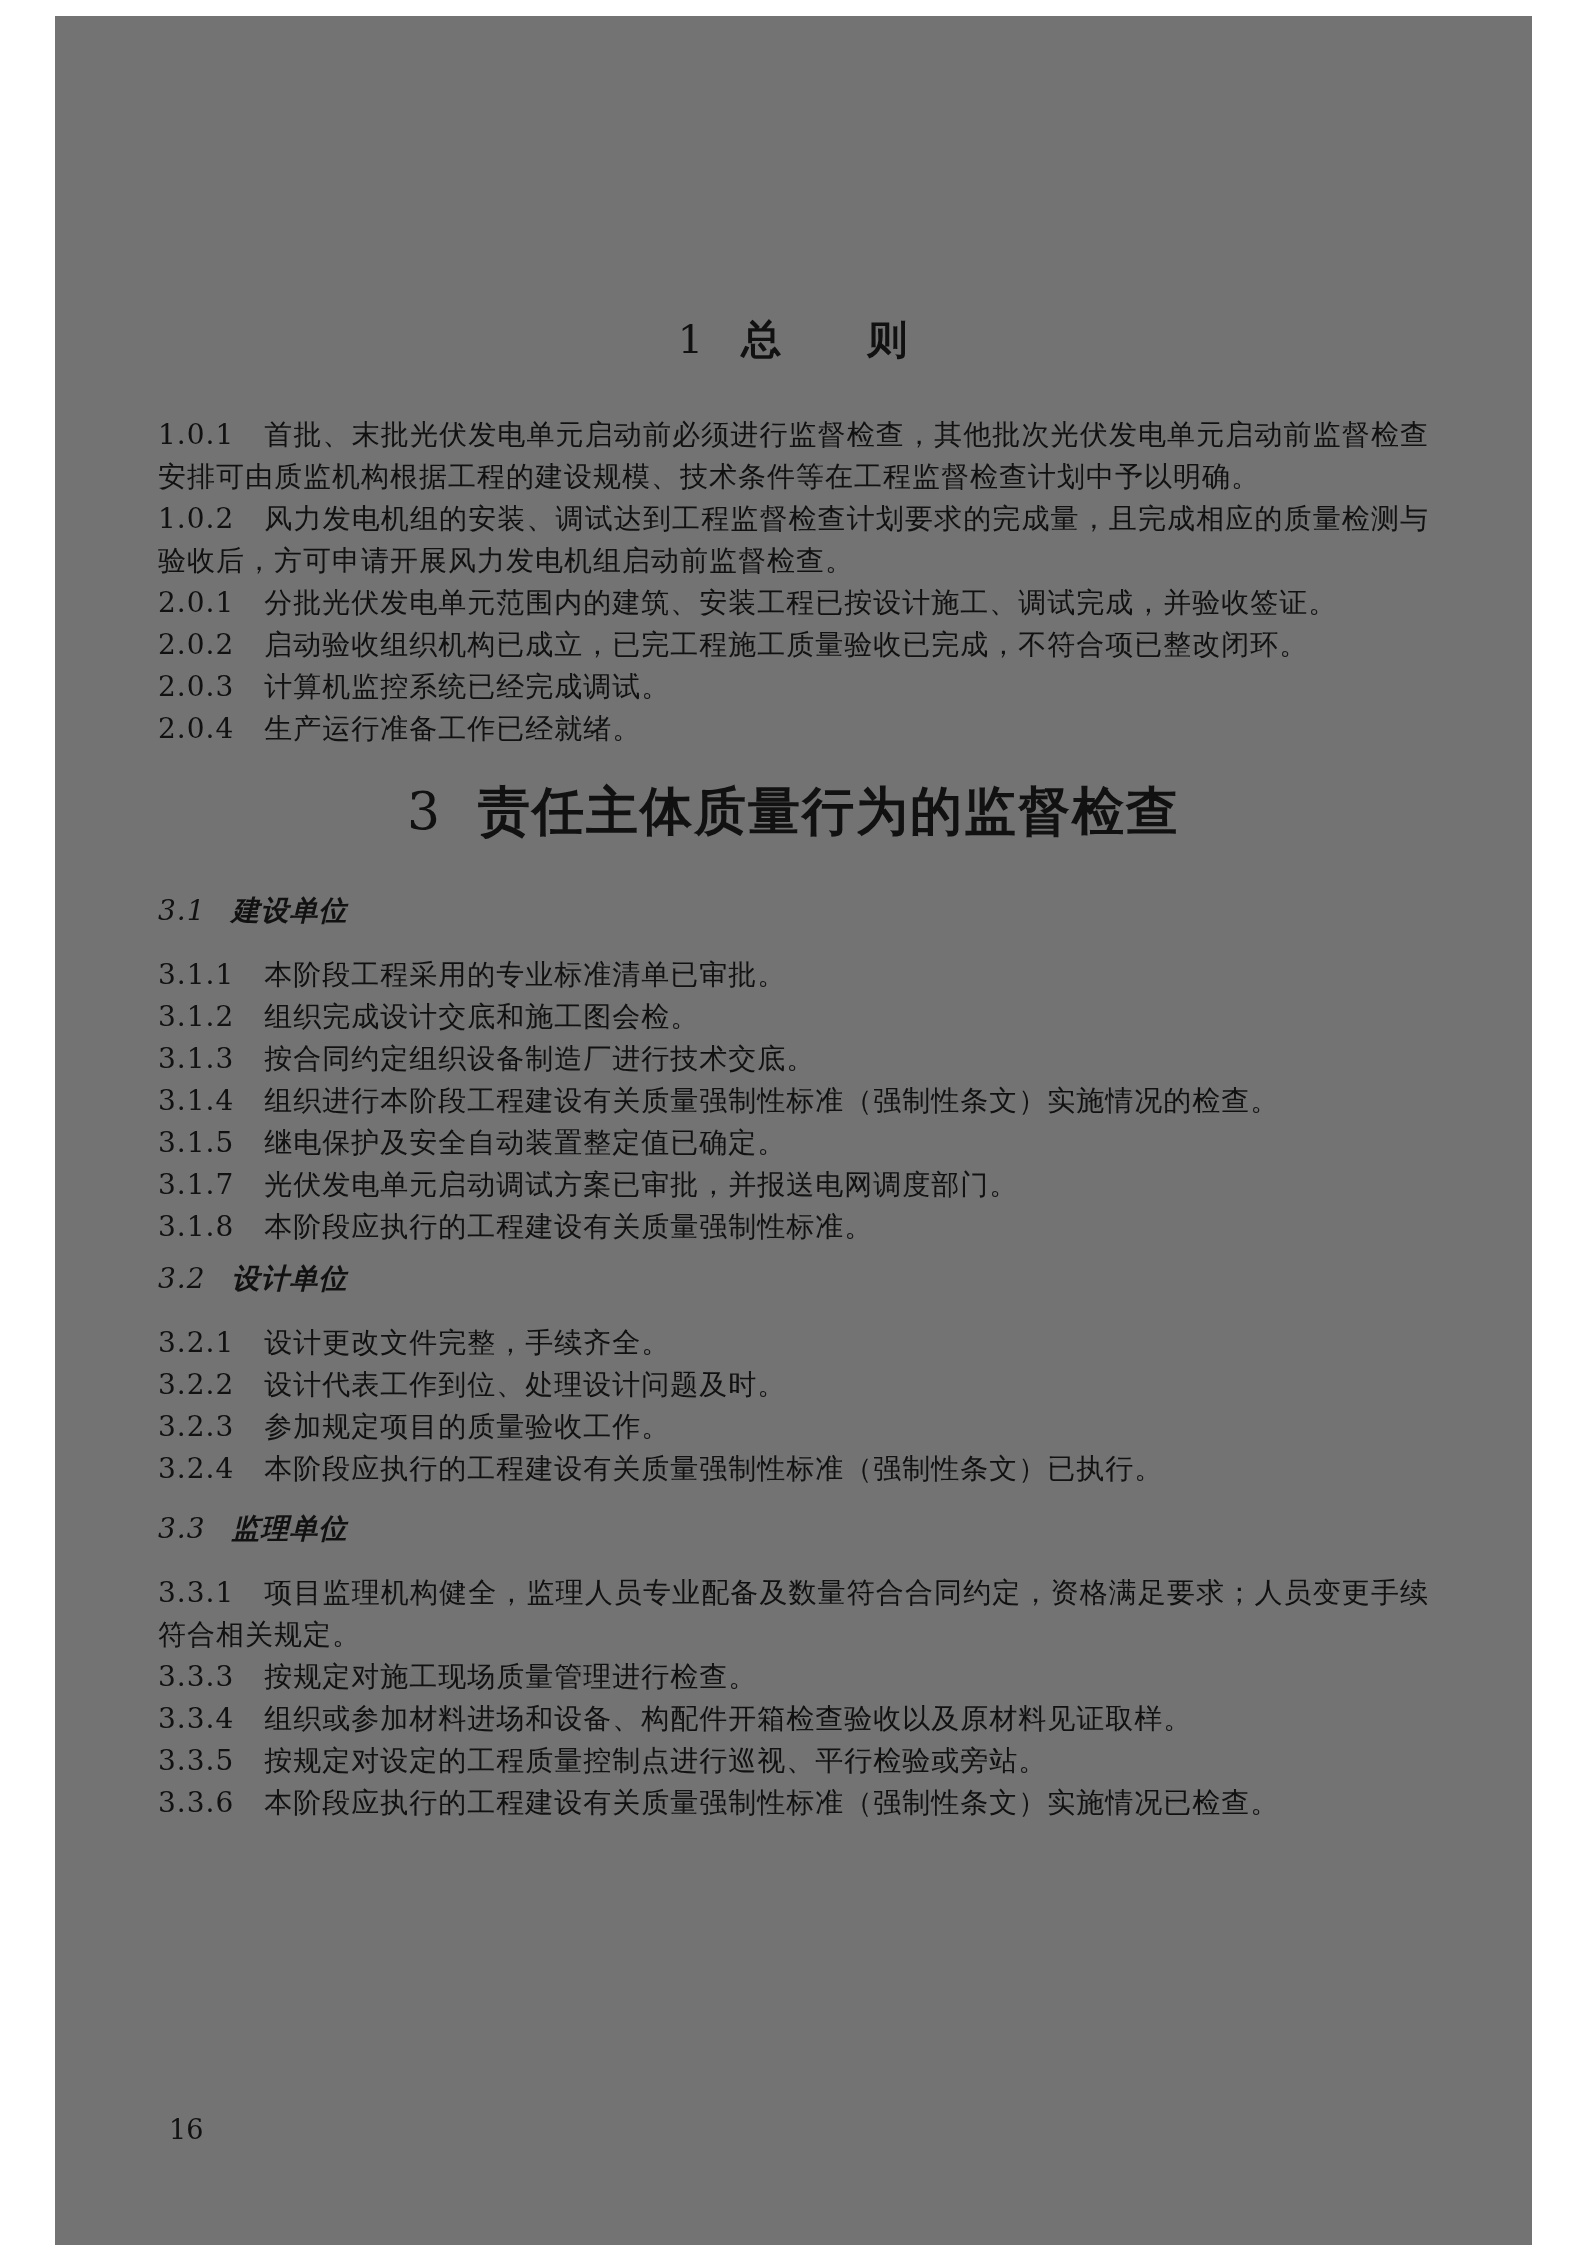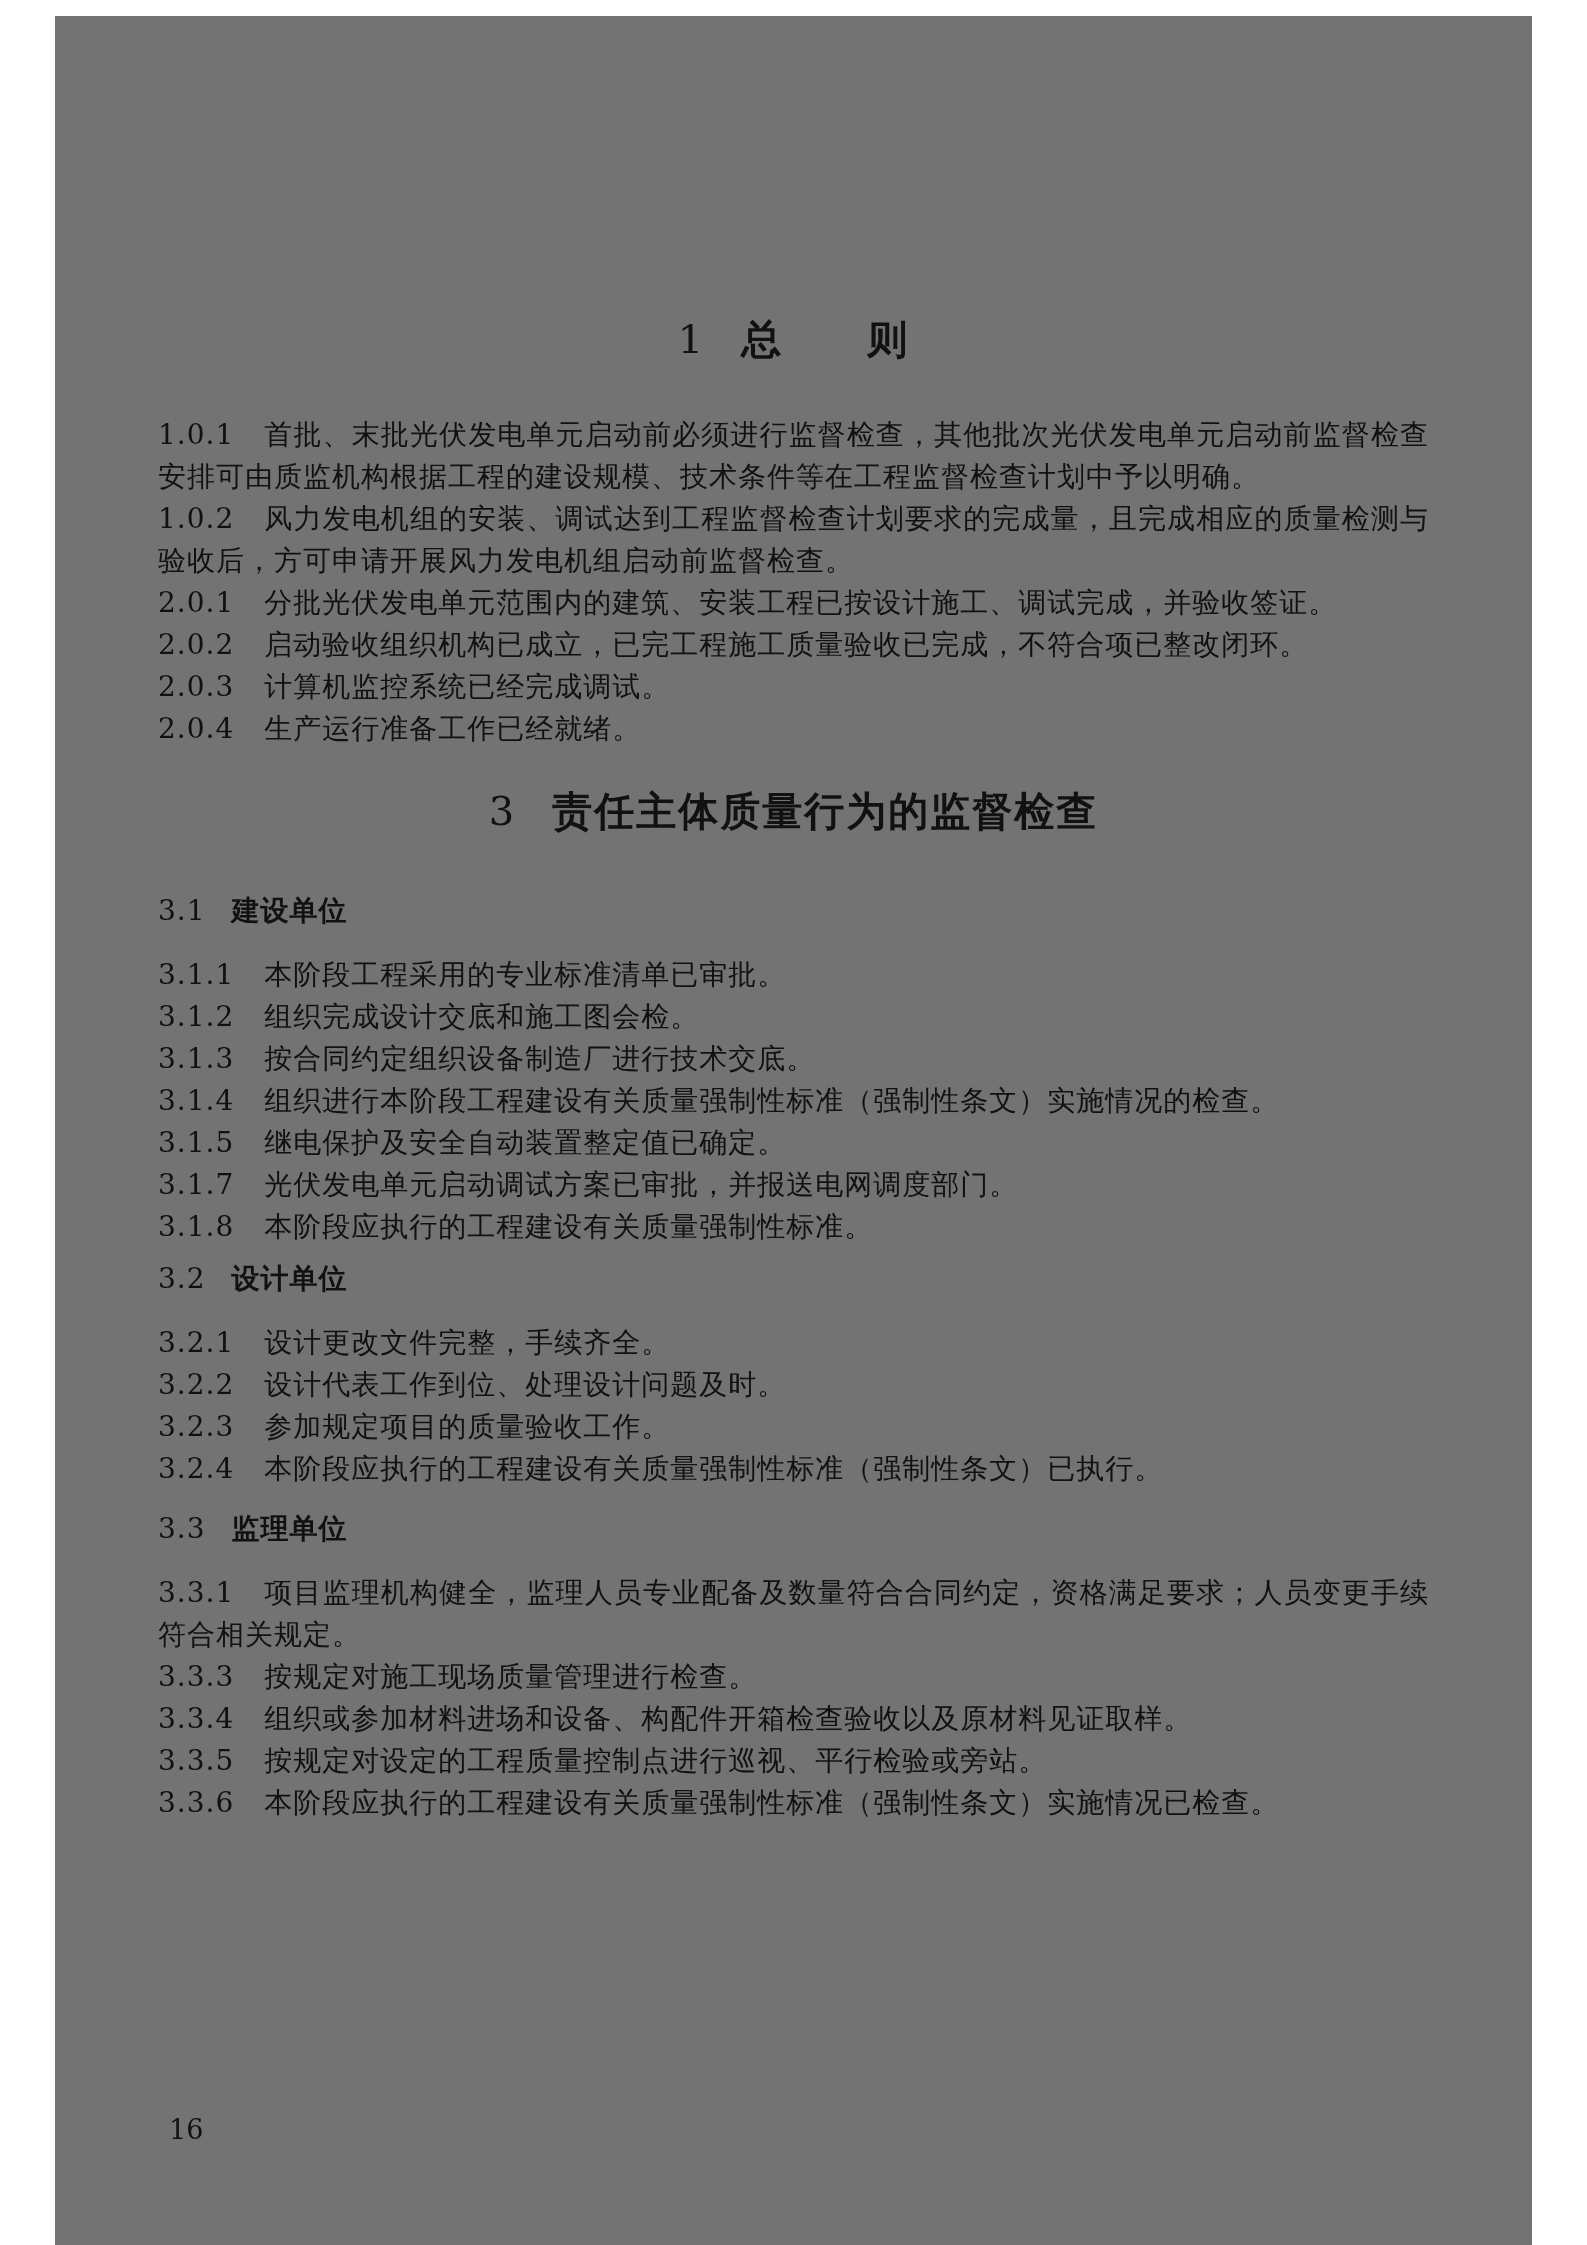--- a/index.html
+++ b/index.html
@@ -32,29 +32,30 @@
     font-family: "DejaVu Serif", "Liberation Serif", serif;
     margin-right: 38px;
   }
   .chapter-heading .ch-title {
     font-family: "DejaVu Sans", "Liberation Sans", sans-serif;
     font-weight: 700;
     letter-spacing: 2px;
   }
   .ch-1 { margin-bottom: 48px; }
   .ch-2 { margin-top: 36px; margin-bottom: 36px; }
-  .ch-3 { margin-top: 34px; margin-bottom: 0; font-size: 40px; }
+  .ch-3 { margin-top: 34px; margin-bottom: 0; font-size: 52px; }
 
   
   .section-heading {
     margin: 0;
     line-height: 42px;
     font-size: 28px;
     font-weight: 400;
     margin-bottom: 22px;
+    font-style: italic;
   }
   .section-heading .sec-num {
     font-family: "DejaVu Serif", "Liberation Serif", serif;
     letter-spacing: 1px;
     margin-right: 26px;
   }
   .section-heading .sec-title {
     font-family: "DejaVu Sans", "Liberation Sans", sans-serif;
     font-weight: 700;
     letter-spacing: 1px;

